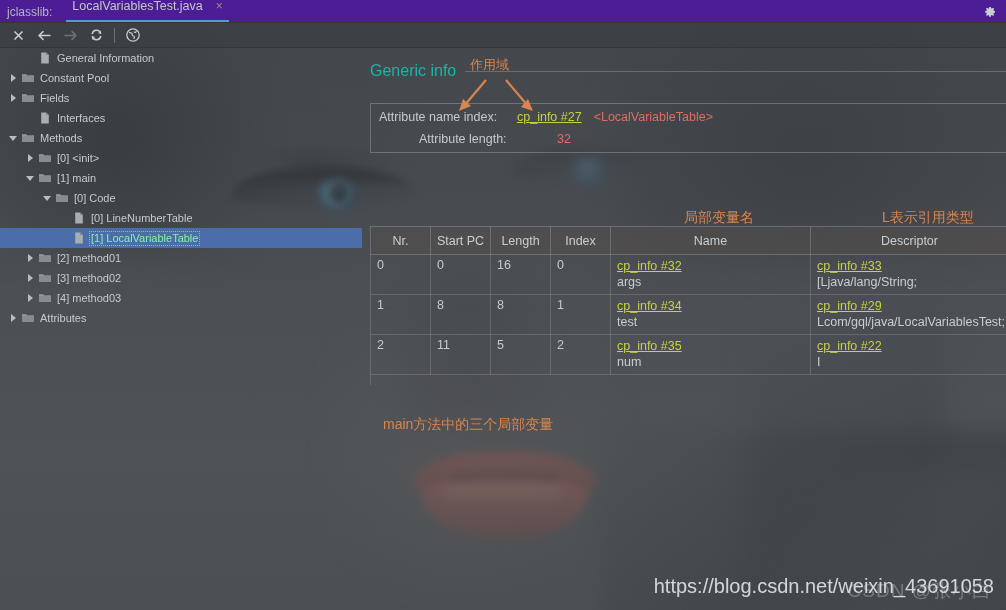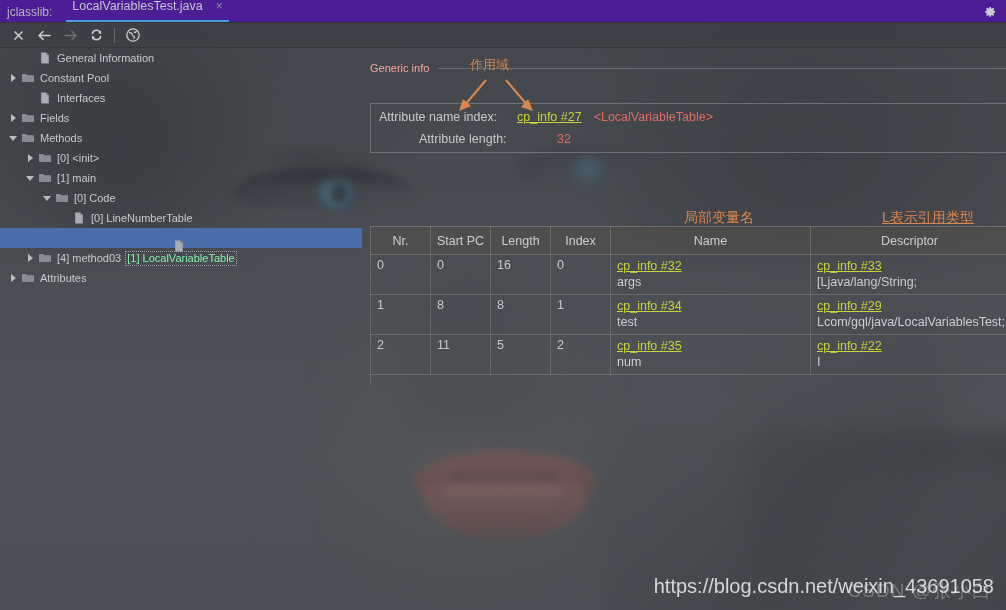--- a/index.html
+++ b/index.html
@@ -191,39 +191,38 @@
     overflow: hidden;
   }
   .tree-row {
     position: relative;
     display: flex; align-items: center; height: 20px;
     color: #c6cace; font-size: 11px; white-space: nowrap;
   }
   .tree-row.selected {
     background: #4b6eaa;
     color: #86efac;
-    flex-direction: column;
   }
   .tree-row.selected .node-label { outline: 1px dotted rgba(220,228,240,0.55); outline-offset: 1px; }
   .twisty {
     width: 11px; height: 11px; margin-right: 3px; flex: 0 0 auto;
     display: flex; align-items: center; justify-content: center;
   }
   .twisty.none { visibility: hidden; }
   .ic { width: 14px; height: 14px; margin-right: 5px; flex: 0 0 auto; }
   .node-label { line-height: 1; }
 
   
   .content {
     position: absolute; left: 362px; top: 48px; right: 0; bottom: 0;
     overflow: hidden;
   }
   .section-head {
     position: absolute; display: flex; align-items: center; gap: 9px;
-    color: #fca5a5; font-size: 11px; white-space: nowrap;
+    color: #14b8a6; font-size: 16px; white-space: nowrap;
   }
   .section-rule { height: 1px; background: rgba(150,156,162,0.45); }
 
   .generic-box {
     position: absolute; left: 8px; top: 55px; right: 0; height: 50px;
     border: 1px solid rgba(150,156,162,0.5);
     border-right: none;
   }
   .gi-row {
     position: absolute; left: 8px; display: flex; align-items: flex-end;
@@ -381,40 +380,40 @@
             <path d="M3 1 L8 5 L3 9 Z" fill="#b9bdc1"></path>
           </svg>
         </span>
         <span class="ic"><svg width="14" height="14" viewBox="0 0 14 14">
             <path d="M1 3.2h4.2l1 1.2H13v6.4H1z" fill="#9aa0a6"></path>
             <path d="M1 4.6h12v6H1z" fill="#868c92"></path>
           </svg></span>
         <span class="node-label">Constant Pool</span>
       </div>
       <div class="tree-row">
+        <span style="display:inline-block;width:7px;flex:0 0 auto"></span>
+        <span class="twisty">
+          <svg width="10" height="10" viewBox="0 0 10 10">
+            <path d="M3 1 L8 5 L3 9 Z" fill="#b9bdc1"></path>
+          </svg>
+        </span>
+        <span class="ic"><svg width="14" height="14" viewBox="0 0 14 14">
+            <path d="M1 3.2h4.2l1 1.2H13v6.4H1z" fill="#9aa0a6"></path>
+            <path d="M1 4.6h12v6H1z" fill="#868c92"></path>
+          </svg></span>
+        <span class="node-label">Fields</span>
+      </div>
+      <div class="tree-row">
         <span style="display:inline-block;width:24px;flex:0 0 auto"></span>
         <span class="twisty none"></span>
         <span class="ic"><svg width="14" height="14" viewBox="0 0 14 14">
             <path d="M3.2 1.4h5l2.6 2.6v8.6H3.2z" fill="#a7adb3"></path>
             <path d="M8.2 1.4l2.6 2.6H8.2z" fill="#7e858b"></path>
           </svg></span>
         <span class="node-label">Interfaces</span>
-      </div>
-      <div class="tree-row">
-        <span style="display:inline-block;width:7px;flex:0 0 auto"></span>
-        <span class="twisty">
-          <svg width="10" height="10" viewBox="0 0 10 10">
-            <path d="M3 1 L8 5 L3 9 Z" fill="#b9bdc1"></path>
-          </svg>
-        </span>
-        <span class="ic"><svg width="14" height="14" viewBox="0 0 14 14">
-            <path d="M1 3.2h4.2l1 1.2H13v6.4H1z" fill="#9aa0a6"></path>
-            <path d="M1 4.6h12v6H1z" fill="#868c92"></path>
-          </svg></span>
-        <span class="node-label">Fields</span>
       </div>
       <div class="tree-row">
         <span style="display:inline-block;width:7px;flex:0 0 auto"></span>
         <span class="twisty">
           <svg width="10" height="10" viewBox="0 0 10 10">
             <path d="M1 3 L9 3 L5 8 Z" fill="#b9bdc1"></path>
           </svg>
         </span>
         <span class="ic"><svg width="14" height="14" viewBox="0 0 14 14">
             <path d="M1 3.2h4.2l1 1.2H13v6.4H1z" fill="#9aa0a6"></path>
@@ -471,20 +470,46 @@
         <span class="node-label">[0] LineNumberTable</span>
       </div>
       <div class="tree-row selected">
         <span style="display:inline-block;width:58px;flex:0 0 auto"></span>
         <span class="twisty none"></span>
         <span class="ic"><svg width="14" height="14" viewBox="0 0 14 14">
             <path d="M3.2 1.4h5l2.6 2.6v8.6H3.2z" fill="#a7adb3"></path>
             <path d="M8.2 1.4l2.6 2.6H8.2z" fill="#7e858b"></path>
           </svg></span>
         <span class="node-label">[1] LocalVariableTable</span>
+      </div>
+      <div class="tree-row">
+        <span style="display:inline-block;width:24px;flex:0 0 auto"></span>
+        <span class="twisty">
+          <svg width="10" height="10" viewBox="0 0 10 10">
+            <path d="M3 1 L8 5 L3 9 Z" fill="#b9bdc1"></path>
+          </svg>
+        </span>
+        <span class="ic"><svg width="14" height="14" viewBox="0 0 14 14">
+            <path d="M1 3.2h4.2l1 1.2H13v6.4H1z" fill="#9aa0a6"></path>
+            <path d="M1 4.6h12v6H1z" fill="#868c92"></path>
+          </svg></span>
+        <span class="node-label">[2] method01</span>
+      </div>
+      <div class="tree-row">
+        <span style="display:inline-block;width:24px;flex:0 0 auto"></span>
+        <span class="twisty">
+          <svg width="10" height="10" viewBox="0 0 10 10">
+            <path d="M3 1 L8 5 L3 9 Z" fill="#b9bdc1"></path>
+          </svg>
+        </span>
+        <span class="ic"><svg width="14" height="14" viewBox="0 0 14 14">
+            <path d="M1 3.2h4.2l1 1.2H13v6.4H1z" fill="#9aa0a6"></path>
+            <path d="M1 4.6h12v6H1z" fill="#868c92"></path>
+          </svg></span>
+        <span class="node-label">[3] method02</span>
       </div>
       <div class="tree-row">
         <span style="display:inline-block;width:24px;flex:0 0 auto"></span>
         <span class="twisty">
           <svg width="10" height="10" viewBox="0 0 10 10">
             <path d="M3 1 L8 5 L3 9 Z" fill="#b9bdc1"></path>
           </svg>
         </span>
         <span class="ic"><svg width="14" height="14" viewBox="0 0 14 14">
             <path d="M1 3.2h4.2l1 1.2H13v6.4H1z" fill="#9aa0a6"></path>
@@ -597,19 +622,20 @@
 
     <div class="anno" style="left:108px; top:8px;">作用域</div>
     <svg class="anno-svg" style="left:92px; top:28px;" width="96" height="36" viewBox="0 0 96 36">
       <path d="M32 4 L10 30" stroke="#d9854f" stroke-width="2.2" fill="none"></path>
       <path d="M5 35 L9 23 L17 30 Z" fill="#d9854f"></path>
       <path d="M52 4 L74 30" stroke="#d9854f" stroke-width="2.2" fill="none"></path>
       <path d="M79 35 L67 31 L74 23 Z" fill="#d9854f"></path>
     </svg>
 
     <div class="anno big" style="left:322px; top:161px;">局部变量名</div>
-    <div class="anno big" style="left:520px; top:161px;text-decoration:underline;">L表示引用类型</div>
+    <div class="anno big" style="left:520px; top:161px;">L表示引用类型</div>
+    <div class="anno big" style="left:21px; top:368px;">main方法中的三个局部变量</div>
   </div>
 
   <div class="wm-stamp">CSDN @张小白</div>
   <div class="watermark">https://blog.csdn.net/weixin_43691058</div>
 
 </div>
 
 </body></html>

